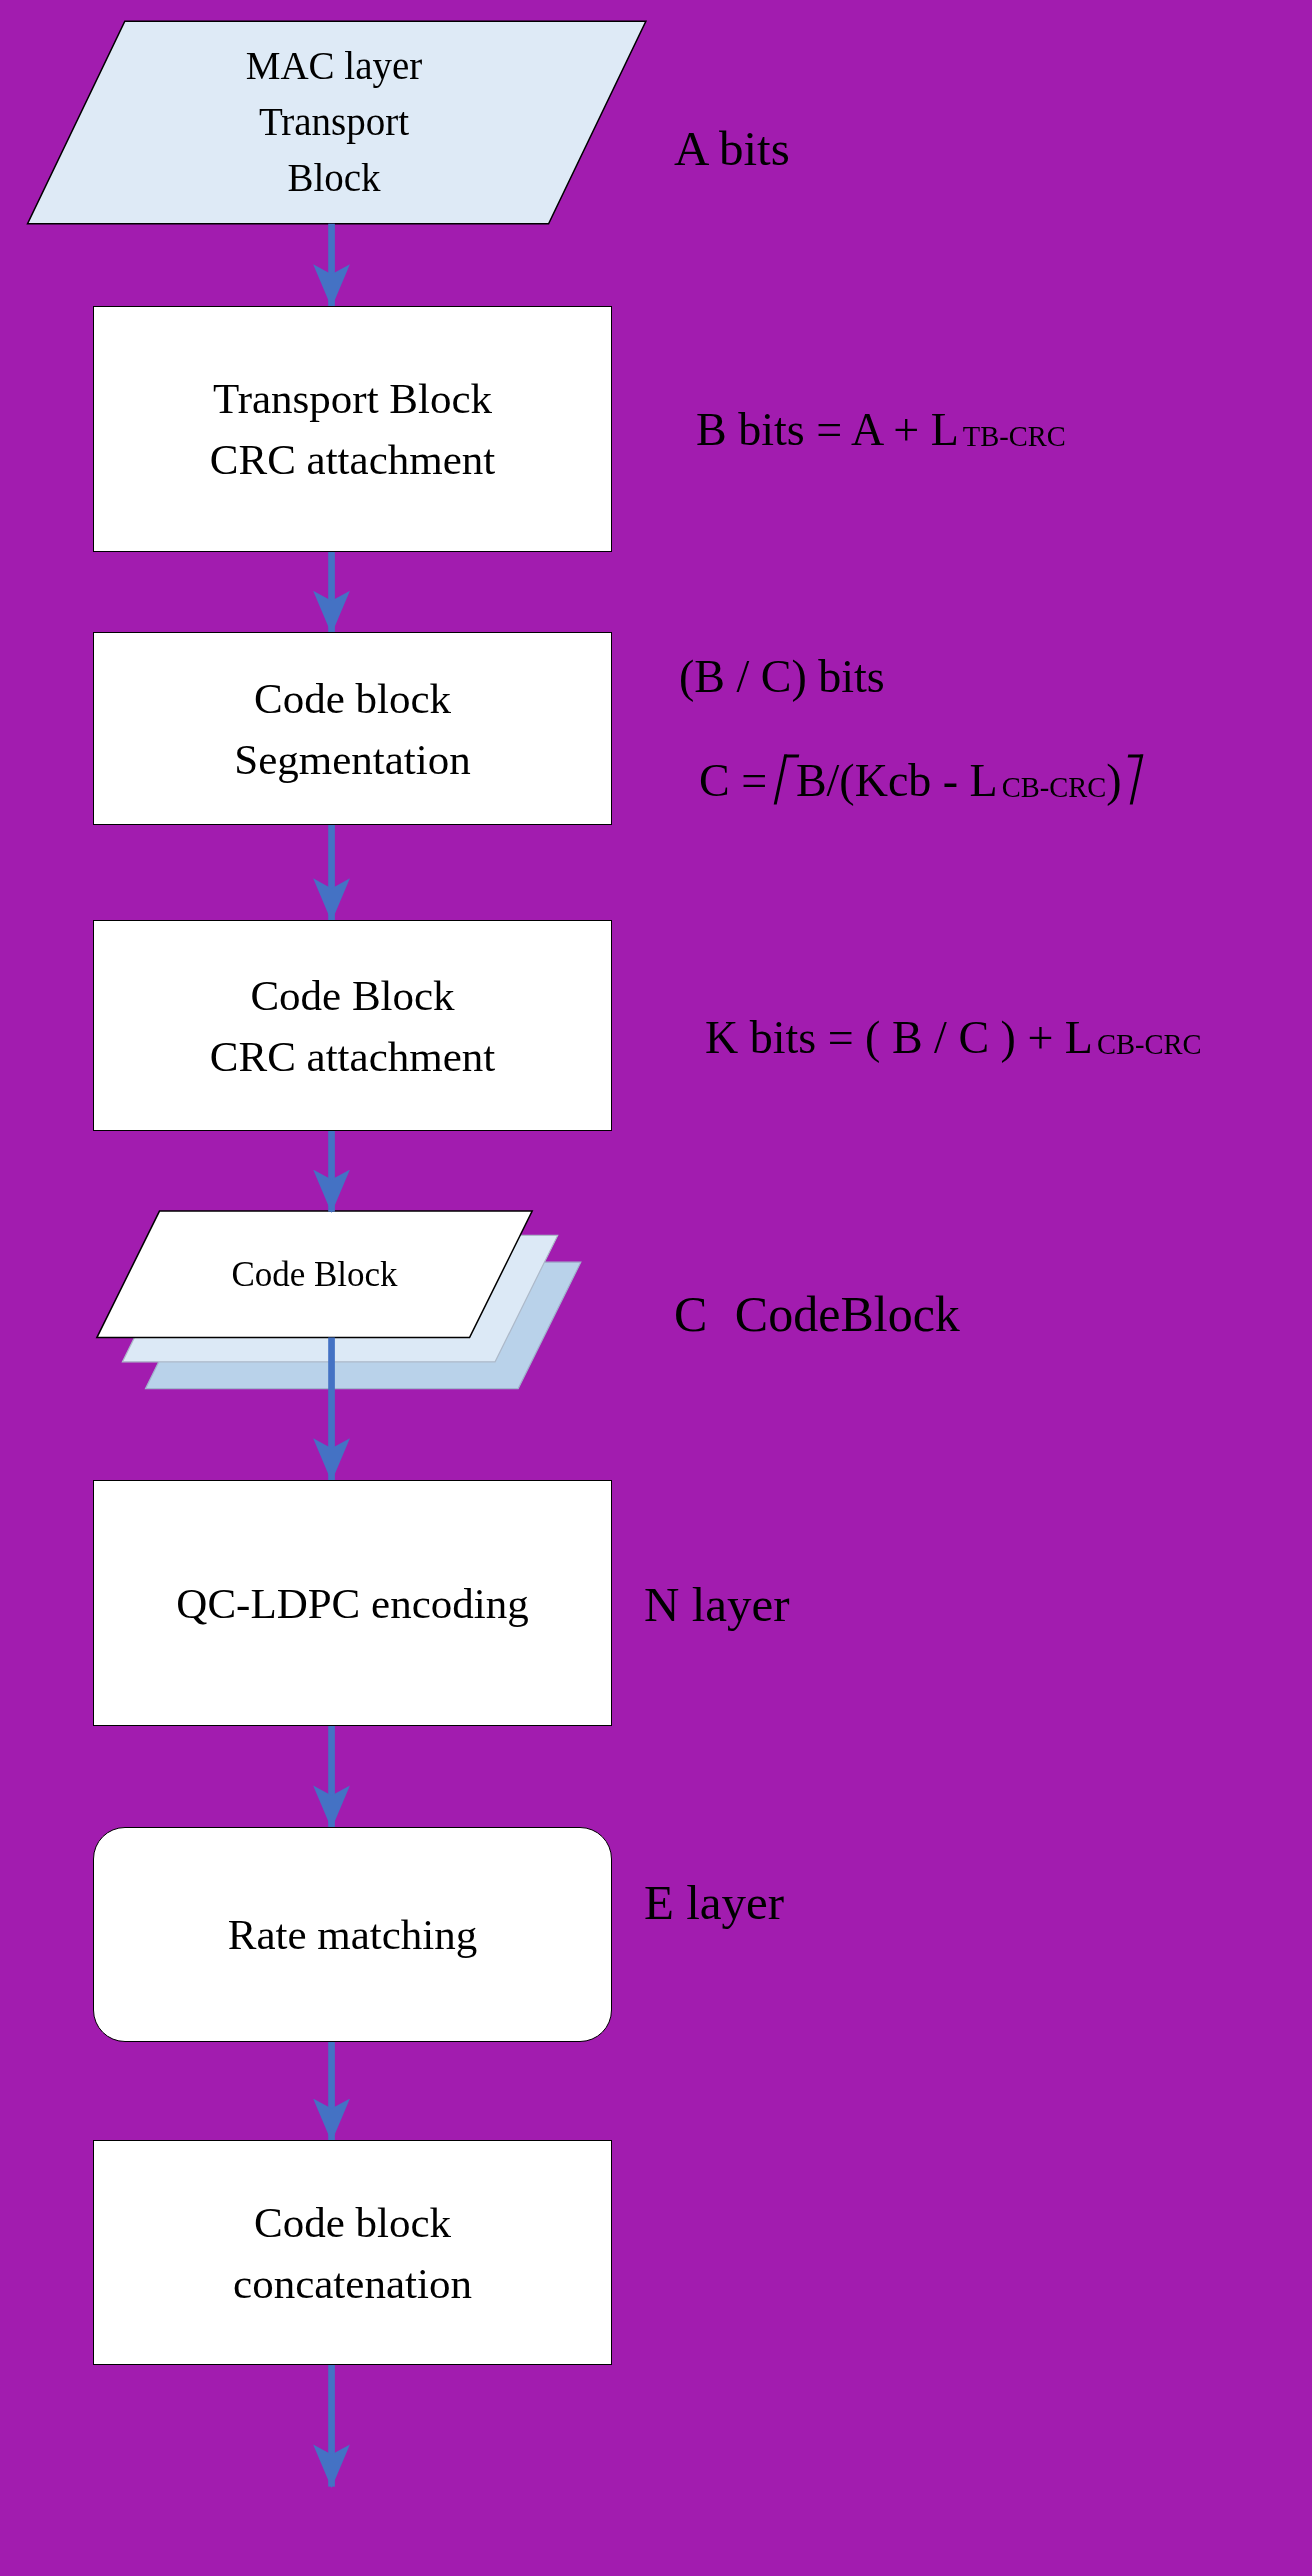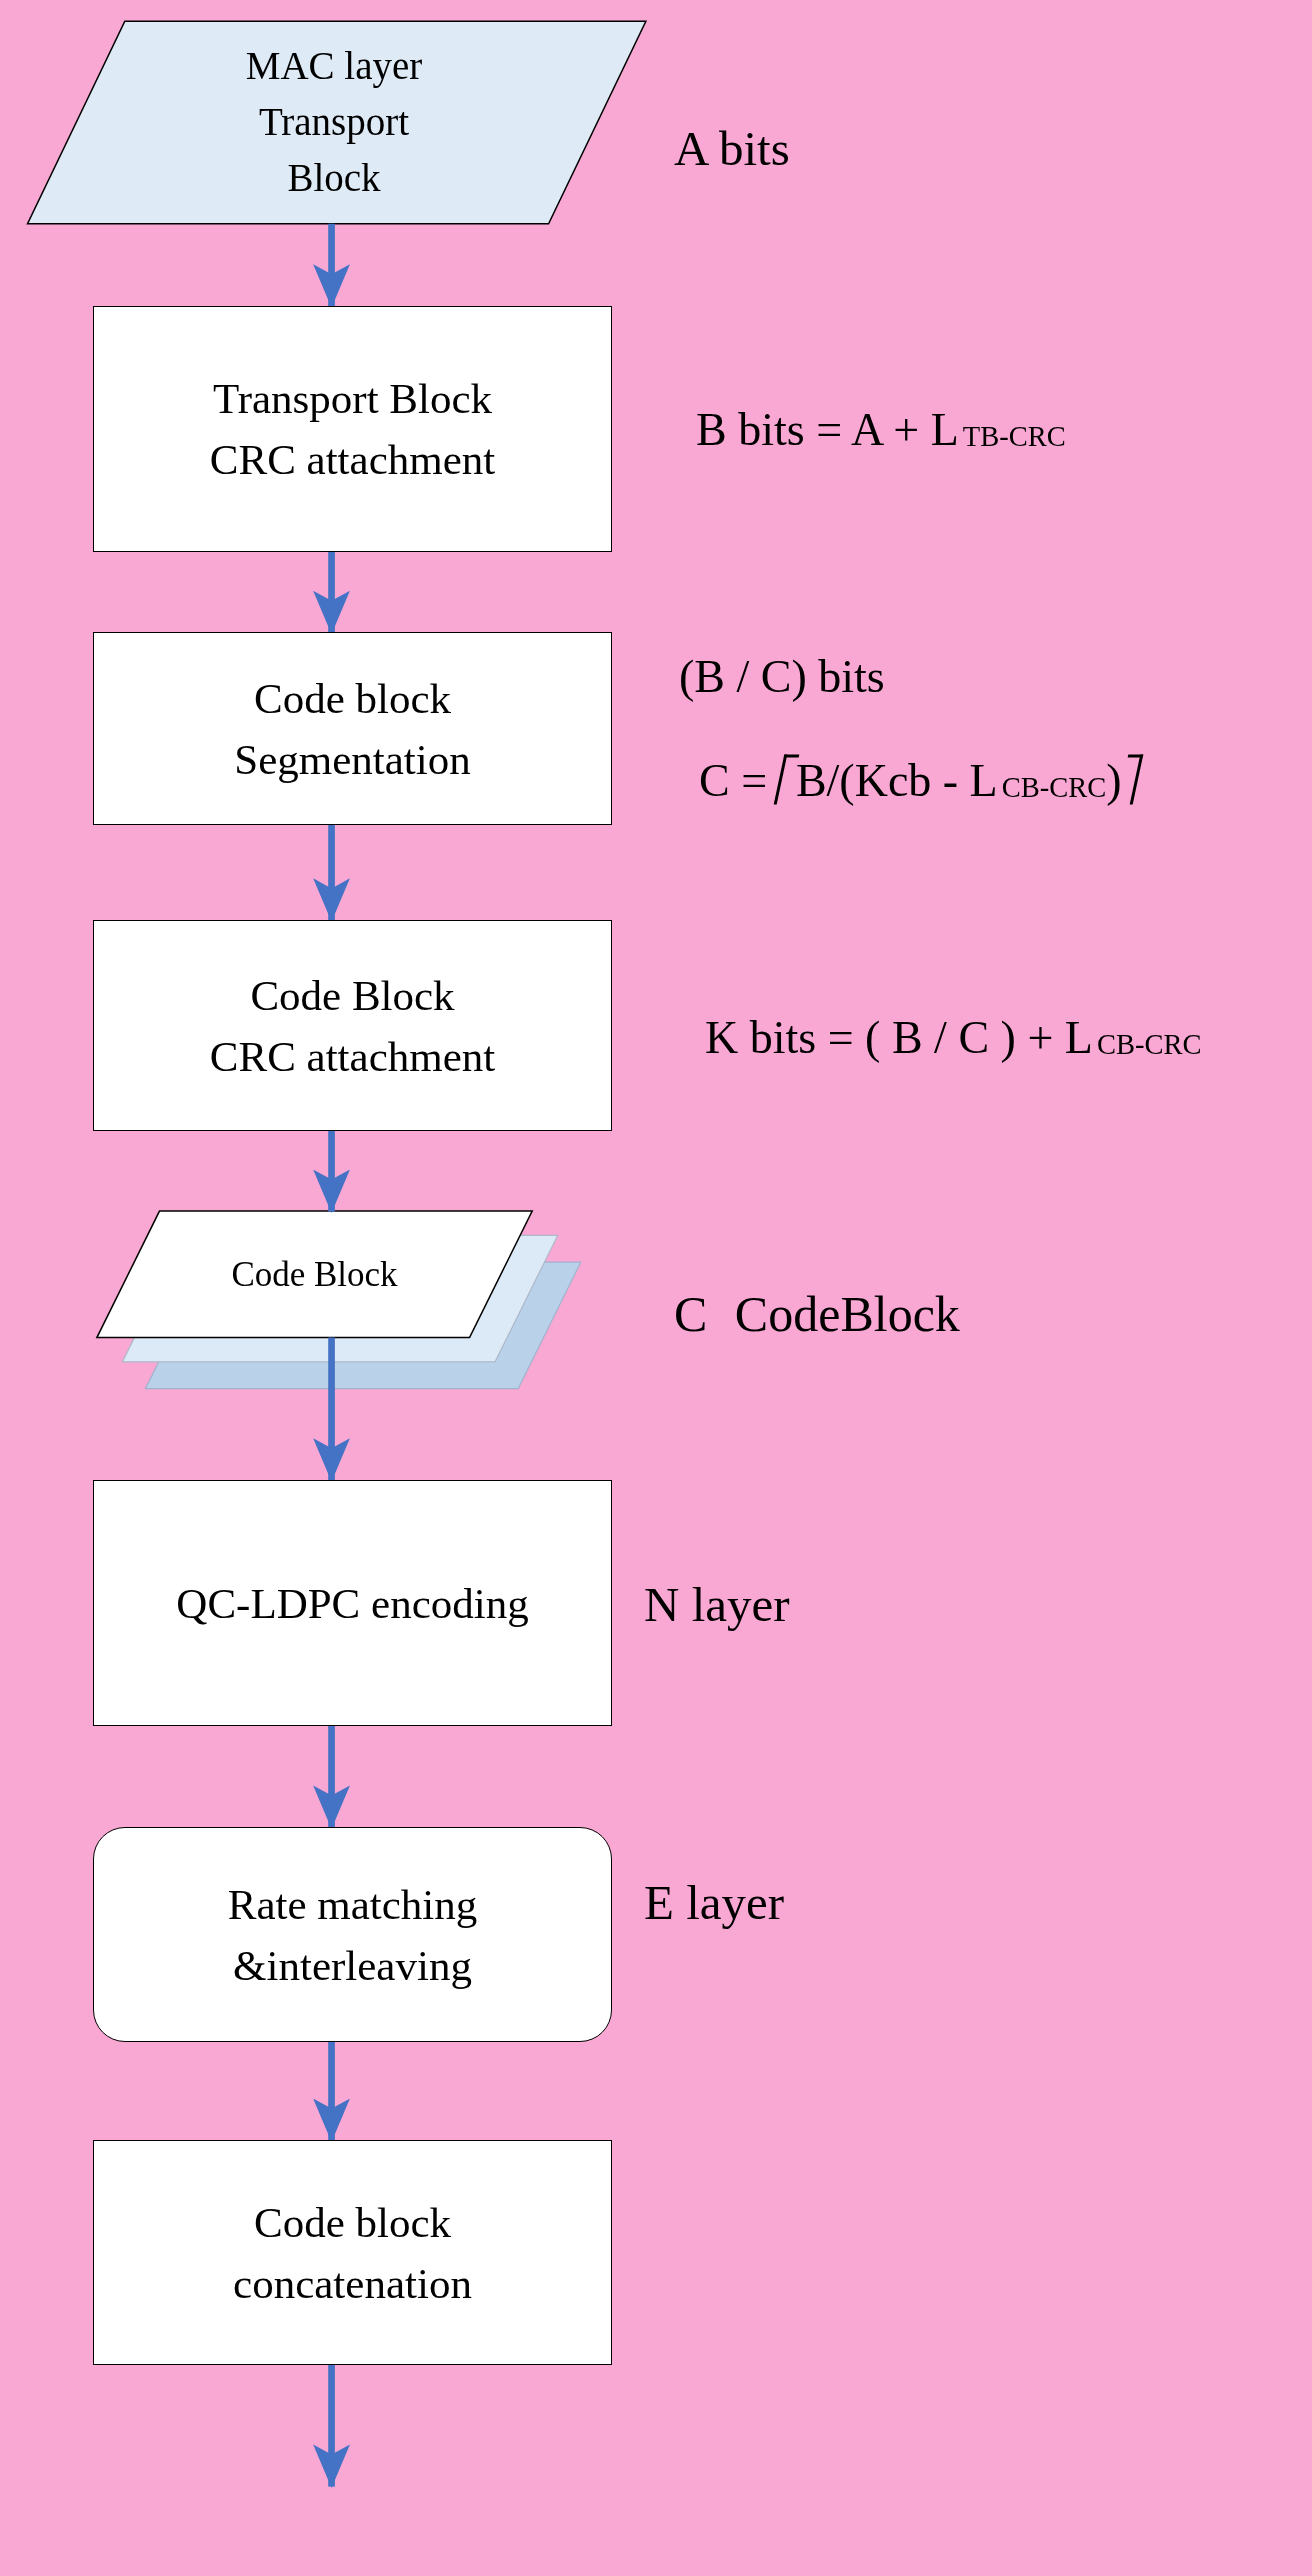--- a/index.html
+++ b/index.html
@@ -10,21 +10,21 @@
     --stack-mid-fill:#DCE9F6;
     --stack-mid-border:#ADB9C9;
     --stack-back-fill:#B9D2EA;
     --stack-back-border:#9FB4CC;
     --text:#000000;
   }
   html,body{margin:0;padding:0;background:#fff;}
   .canvas{
     position:relative;
     width:1313px;height:2576px;
-    background:#f9a8d4;
+    background:#a21caf;
     font-family:"Liberation Serif","DejaVu Serif",serif;
     color:var(--text);
     overflow:hidden;
   }
   .layer{position:absolute;left:0;top:0;width:1313px;height:2576px;}
   svg.layer{z-index:1;}
   .box{
     position:absolute;z-index:2;
     border:1.5px solid var(--border);
     background:var(--box-fill);
@@ -116,21 +116,20 @@
   <div class="para-text cb-text" style="left:97px;top:1211px;width:435px;height:126px;">
     <span>Code Block</span>
   </div>
 
   <div class="box" style="left:74px;top:1480px;width:517px;height:244px;">
     <span>QC-LDPC encoding</span>
   </div>
 
   <div class="box" style="left:74px;top:1827px;width:517px;height:213px;border-radius:32px;">
     <span>Rate matching</span>
-    <span>&amp;interleaving</span>
   </div>
 
   <div class="box" style="left:74px;top:2140px;width:517px;height:223px;">
     <span>Code block</span>
     <span>concatenation</span>
   </div>
 
   <div class="side f80" style="left:674px;top:148px;">A bits</div>
 
   <div class="side f76" style="left:696px;top:429px;">

